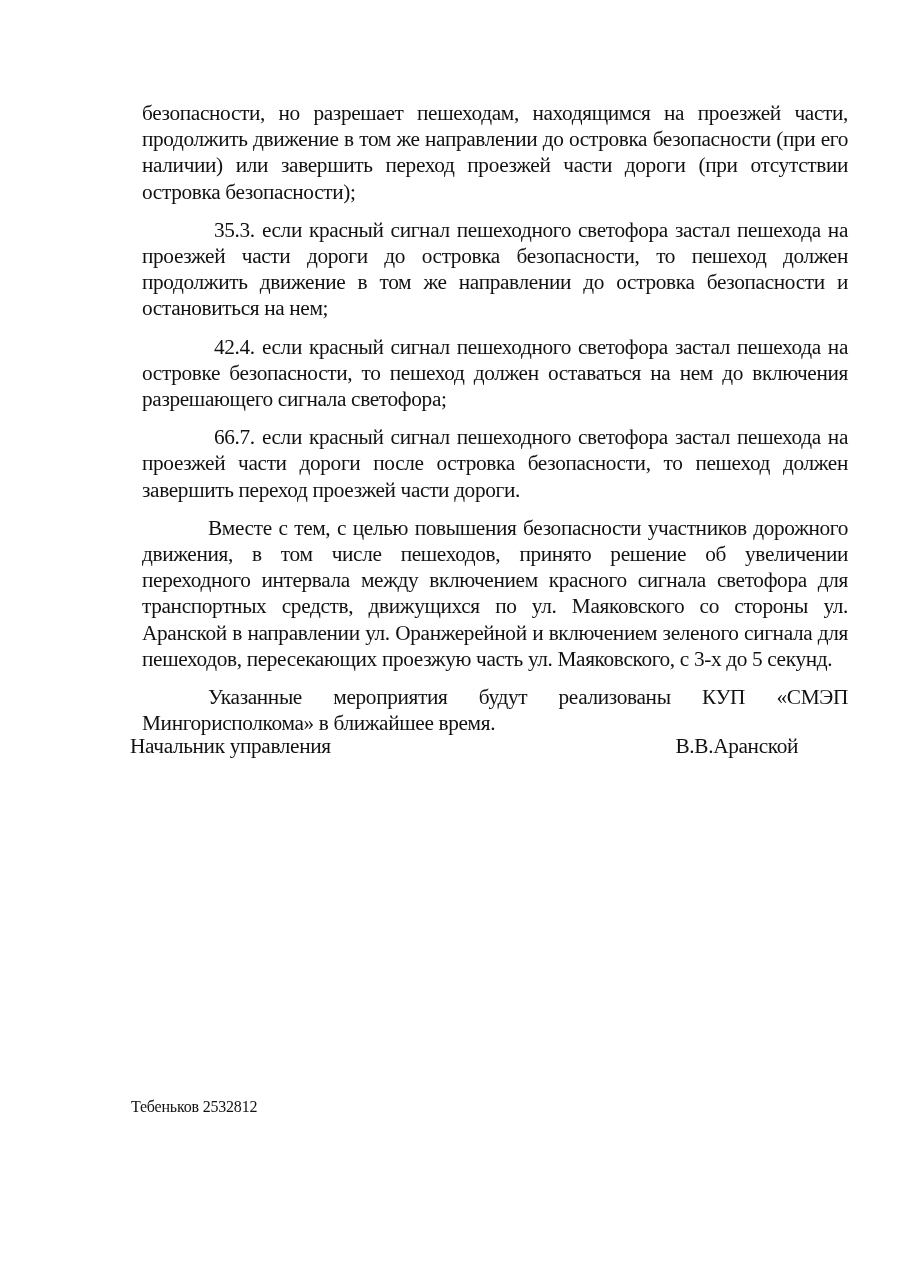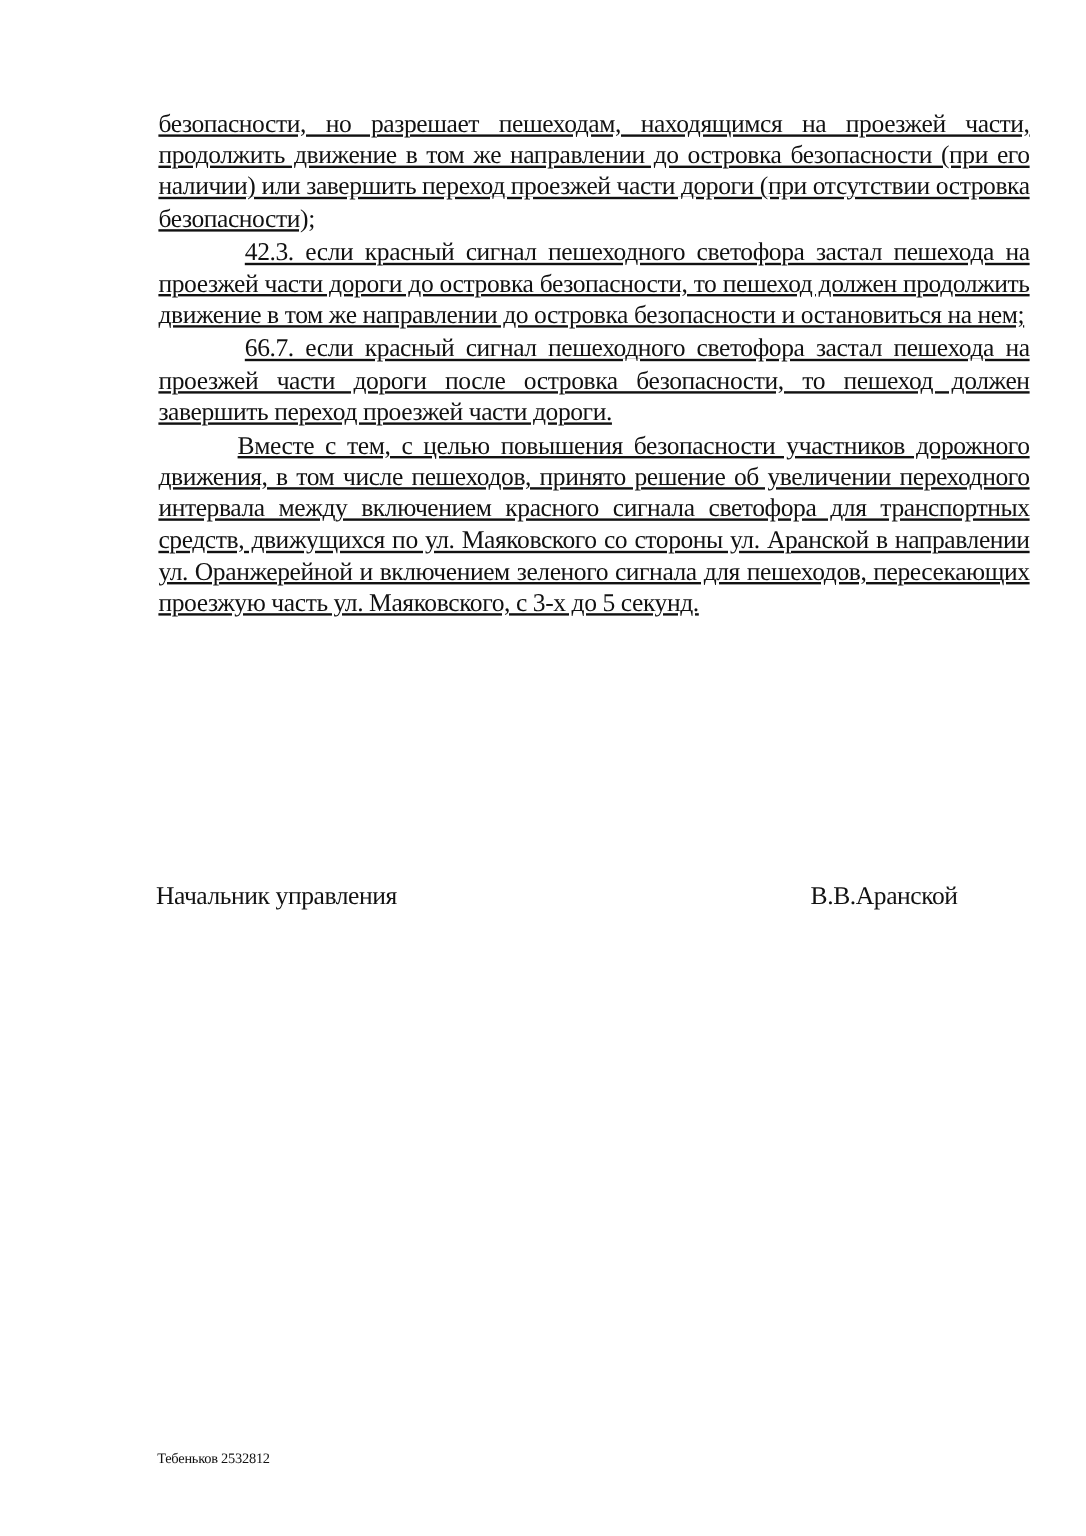--- a/index.html
+++ b/index.html
@@ -18,55 +18,56 @@
     .page {
       position: absolute;
       left: 130px;
       top: 88px;
       width: 730px;
     }
     .para {
       font-size: 21.3px;
       line-height: 26.2px;
       text-align: justify;
-      margin: 2px;
+      margin: 12px;
       letter-spacing: -0.35px;
-      text-decoration: underline;
     }
     .indent-item { text-indent: 72px; }
     .indent-para { text-indent: 66px; }
     .signature {
       position: absolute;
       left: 130px;
       top: 733px;
       width: 668px;
       display: flex;
       justify-content: space-between;
       font-size: 21.3px;
       line-height: 26px;
       letter-spacing: -0.35px;
       gap: 32px;
     }
     .footer-note {
       position: absolute;
       left: 131px;
-      top: 1208px;
-      font-size: 12px;
+      top: 1100px;
+      font-size: 16px;
       line-height: 14px;
       letter-spacing: -0.2px;
     }
   </style>
 </head>
 <body>
 
 <div class="page">
   <p class="para">безопасности, но разрешает пешеходам, находящимся на проезжей части, продолжить движение в том же направлении до островка безопасности (при его наличии) или завершить переход проезжей части дороги (при отсутствии островка безопасности);</p>
-  <p class="para indent-item">42.3. если красный сигнал пешеходного светофора застал пешехода на проезжей части дороги до островка безопасности, то пешеход должен продолжить движение в том же направлении до островка безопасности и остановиться на нем;</p>
+  <p class="para indent-item">35.3. если красный сигнал пешеходного светофора застал пешехода на проезжей части дороги до островка безопасности, то пешеход должен продолжить движение в том же направлении до островка безопасности и остановиться на нем;</p>
+  <p class="para indent-item">42.4. если красный сигнал пешеходного светофора застал пешехода на островке безопасности, то пешеход должен оставаться на нем до включения разрешающего сигнала светофора;</p>
   <p class="para indent-item">66.7. если красный сигнал пешеходного светофора застал пешехода на проезжей части дороги после островка безопасности, то пешеход должен завершить переход проезжей части дороги.</p>
   <p class="para indent-para">Вместе с тем, с целью повышения безопасности участников дорожного движения, в том числе пешеходов, принято решение об увеличении переходного интервала между включением красного сигнала светофора для транспортных средств, движущихся по ул. Маяковского со стороны ул. Аранской в направлении ул. Оранжерейной и включением зеленого сигнала для пешеходов, пересекающих проезжую часть ул. Маяковского, с 3-х до 5 секунд.</p>
+  <p class="para indent-para">Указанные мероприятия будут реализованы КУП «СМЭП Мингорисполкома» в ближайшее время.</p>
 </div>
 
 <div class="signature">
   <span>Начальник управления</span>
   <span>В.В.Аранской</span>
 </div>
 
 <div class="footer-note">Тебеньков 2532812</div>
 
 </body></html>

